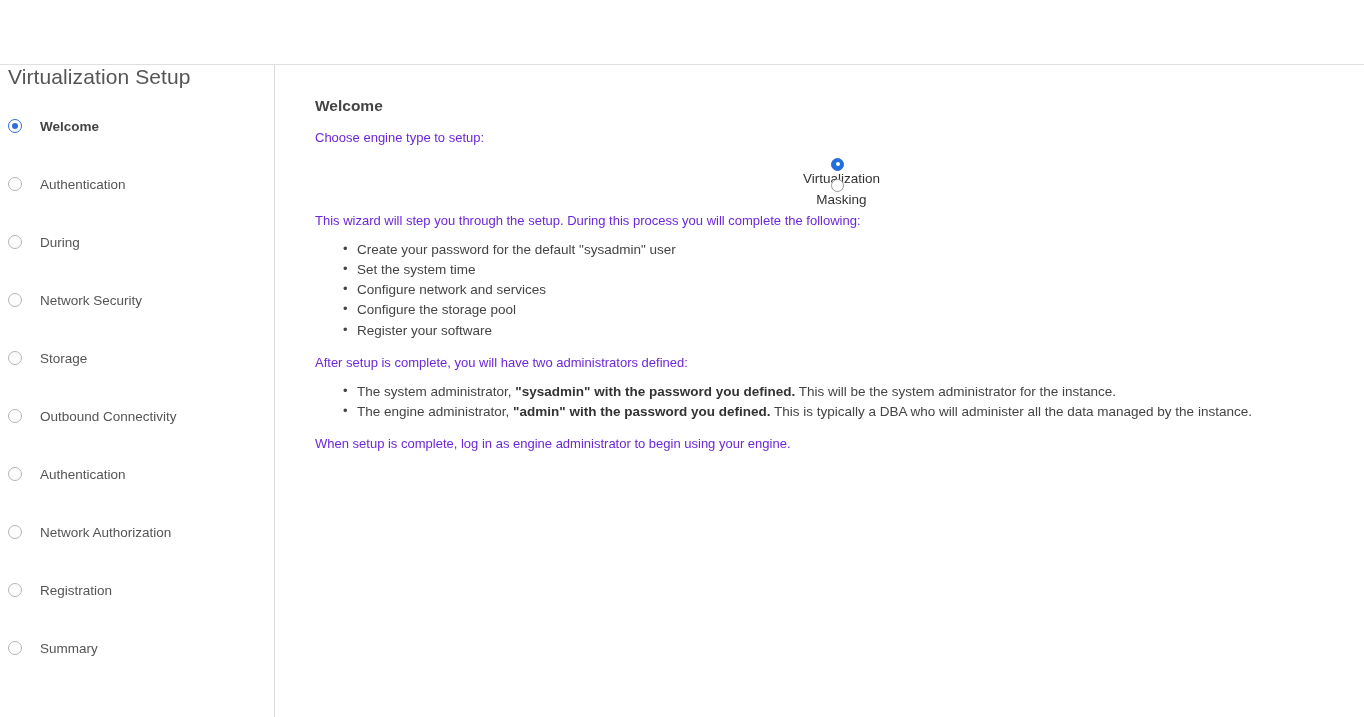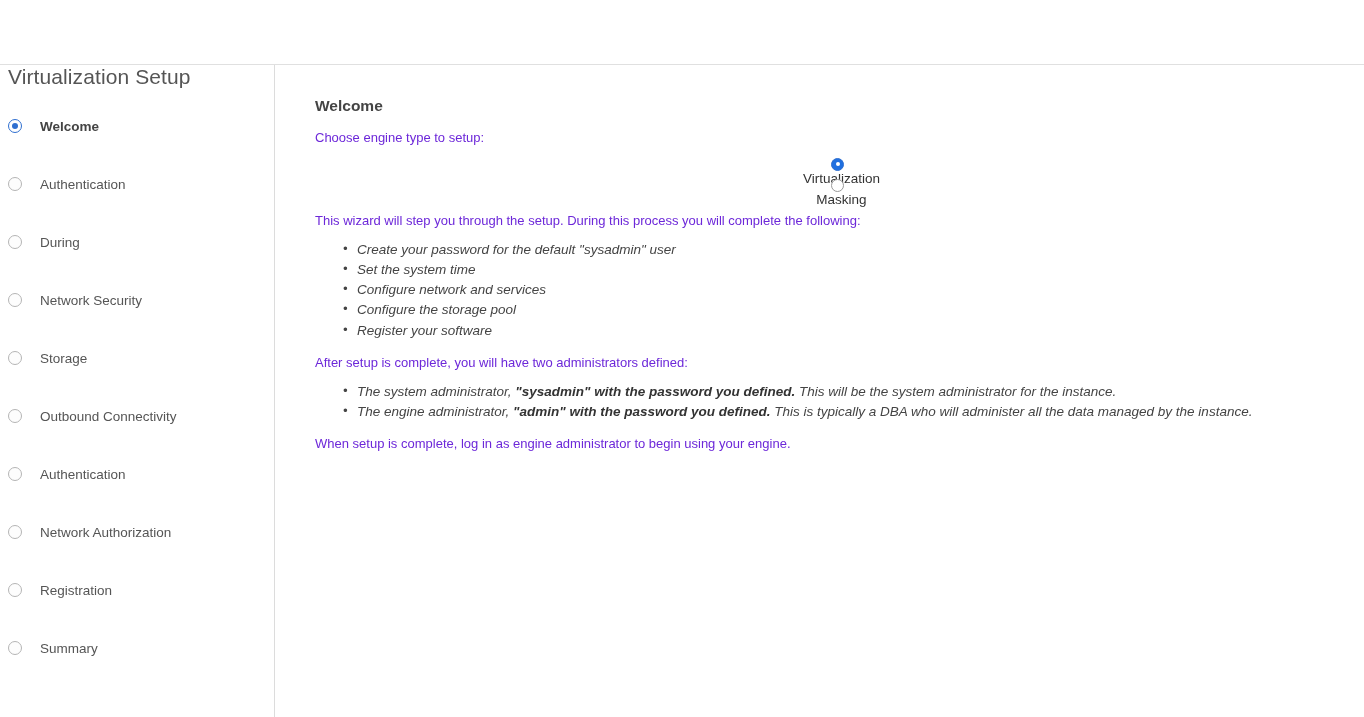--- a/index.html
+++ b/index.html
@@ -143,21 +143,20 @@
   }
   .engine-label {
     font-size: 13.5px;
     color: #333333;
   }
 
   ul.bullets {
     margin: 4px 0 14px 0;
     padding-left: 42px;
     list-style: none;
-    font-style: italic;
   }
   ul.bullets li {
     font-size: 13.5px;
     color: #444444;
     line-height: 1.35;
     margin-bottom: 2px;
     position: relative;
   }
   ul.bullets li::before {
     content: "•";

